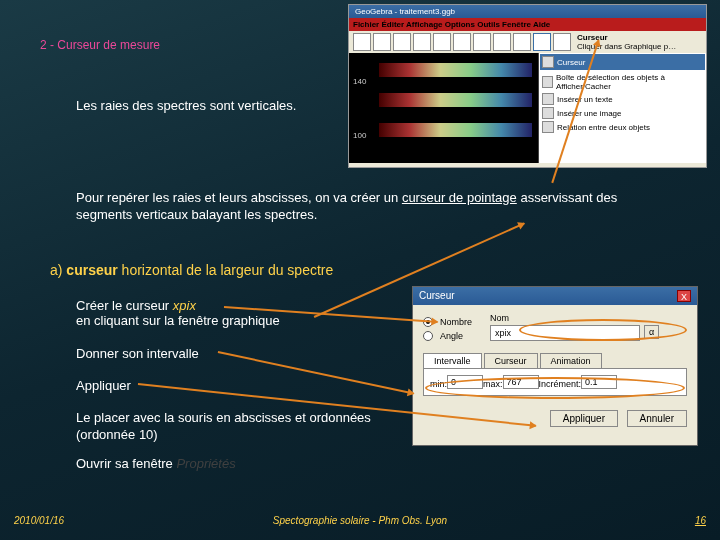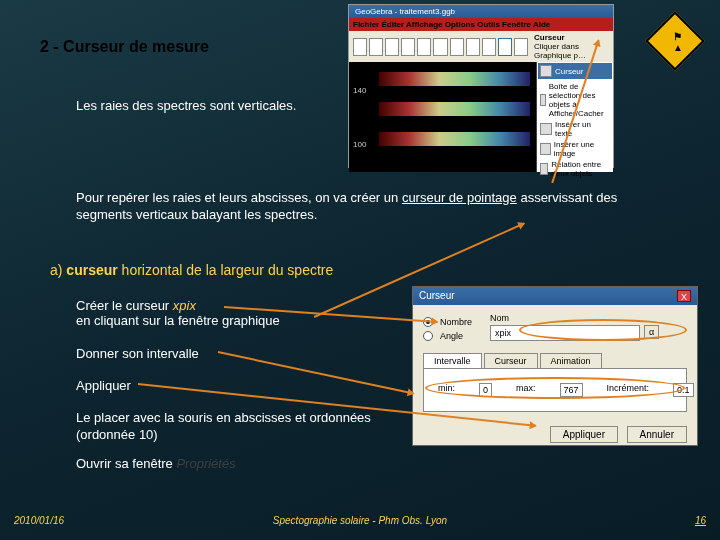--- a/index.html
+++ b/index.html
@@ -19,42 +19,42 @@
     border: 2px solid #000;
   }
   .sign-inner {
     transform: rotate(-45deg);
     font-size: 10px; font-weight: bold;
     text-align: center; color: #000;
     padding-top: 8px;
   }
   .heading {
     position: absolute; top: 38px; left: 40px;
-    color: #000000; font-size: 16px; font-weight: bold;
+    color: #ec4899; font-size: 12px; font-weight: normal;
   }
   .text { color: #fff; font-size: 13px; position: absolute; }
   .t1 { top: 98px; left: 76px; width: 240px; }
   .t2 { top: 190px; left: 76px; width: 600px; line-height: 1.3; }
   .t3 { top: 262px; left: 50px; color: #ffd24a; font-size: 14px; }
   .t3 b { font-weight: bold; }
   .t4 { top: 298px; left: 76px; }
   .t4 i { font-style: italic; color: #ffd24a; }
   .t5 { top: 346px; left: 76px; }
   .t6 { top: 378px; left: 76px; }
   .t7 { top: 410px; left: 76px; width: 320px; line-height: 1.3; }
   .t8 { top: 456px; left: 76px; }
   .t8 i { font-style: italic; color: #404040; }
   .footer-left { position: absolute; bottom: 14px; left: 14px; color: #ffd24a; font-size: 10px; font-style: italic; }
   .footer-center { position: absolute; bottom: 14px; left: 50%; transform: translateX(-50%); color: #ffd24a; font-size: 10px; font-style: italic; }
   .footer-right { position: absolute; bottom: 14px; right: 14px; color: #ffd24a; font-size: 10px; font-style: italic; text-decoration: underline; }
 
   
   .shot1 {
     position: absolute; top: 4px; left: 348px;
-    width: 266px; height: 164px;
+    width: 359px; height: 164px;
     background: #ece9d8;
     border: 1px solid #999;
     font-size: 8px;
   }
   .shot1-title { background: linear-gradient(#3b6ea5,#2a5a95); color:#fff; padding: 2px 6px; font-size: 8px; }
   .shot1-menu { background: #b91c1c; padding: 2px 4px; font-size: 8px; color:#000;font-weight:bold; }
   .shot1-toolbar { background: #ece9d8; padding: 2px 4px; display:flex; gap:2px; align-items:center; }
   .tbtn { width:18px; height:18px; background:#fff; border:1px solid #888; display:inline-block; }
   .shot1-body { display:flex; height: 110px; }
   .shot1-graph { background:#000; width: 190px; position:relative; border-right:1px solid #444;}
@@ -76,21 +76,21 @@
   }
   .shot2-title { background: linear-gradient(#3b6ea5,#2a5a95); color:#fff; padding: 3px 6px; font-size: 10px; display:flex; justify-content:space-between; }
   .shot2-body { padding: 8px 10px; }
   .radio-row { display:flex; align-items:center; gap:7px; margin:4px 0; }
   .radio { width:10px; height:10px; border-radius:50%; border:1px solid #555; background:#fff; display:inline-flex; align-items:center; justify-content:center; }
   .radio.on::after { content:""; width:4px; height:4px; border-radius:50%; background:#000; }
   .nom-box { background:#fff; border:1px solid #888; padding:2px 4px; width:150px; margin-top:2px; }
   .tabs { margin-top:8px; display:flex; gap:2px; }
   .tab { background:#ece9d8; border:1px solid #888; border-bottom:none; padding:2px 10px; font-size:9px; }
   .tab.active { background:#fff; }
-  .tabbody { background:#fff; border:1px solid #888; padding:14px; display:flex; gap:24px; align-items:flex-start; font-size:9px; }
+  .tabbody { background:#fff; border:1px solid #888; padding:6px; display:flex; gap:0; align-items:flex-end; font-size:9px; }
   .mini-field { background:#fff; border:1px solid #888; padding:1px 3px; width:36px; }
   .btns { text-align:right; padding:6px 10px; }
   .btns button { font-size:10px; padding:2px 12px; margin-left:6px; background:#ece9d8; border:1px solid #888; }
   .ellipse1 { position:absolute; border:2px solid #e08020; border-radius:50%; }
   .close-x { width:14px; height:12px; background:#d44; color:#fff; text-align:center; line-height:12px; font-size:9px; border:1px solid #880000; }
 
   
   .arrow { position:absolute; background:#e08020; height:1.5px; transform-origin: left center; }
   .arrow::after { content:""; position:absolute; right:-1px; top:-3px; border-left:7px solid #e08020; border-top:4px solid transparent; border-bottom:4px solid transparent; }
 </style>

